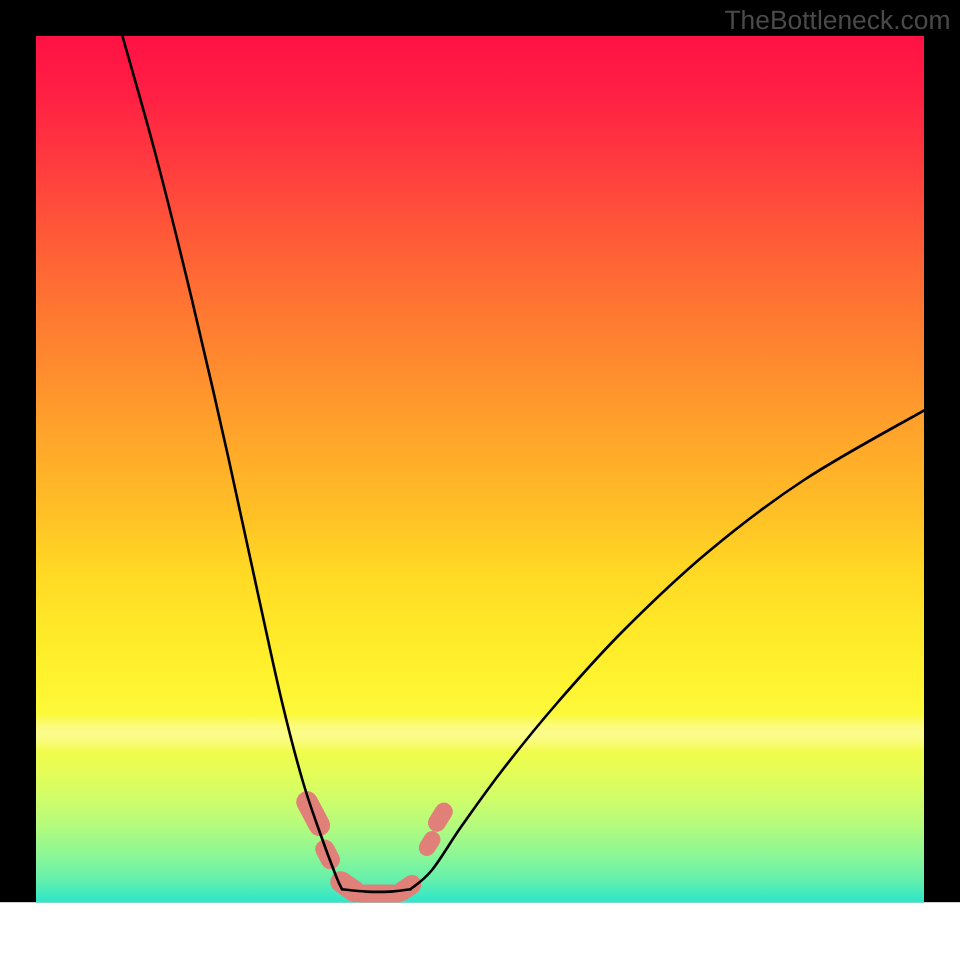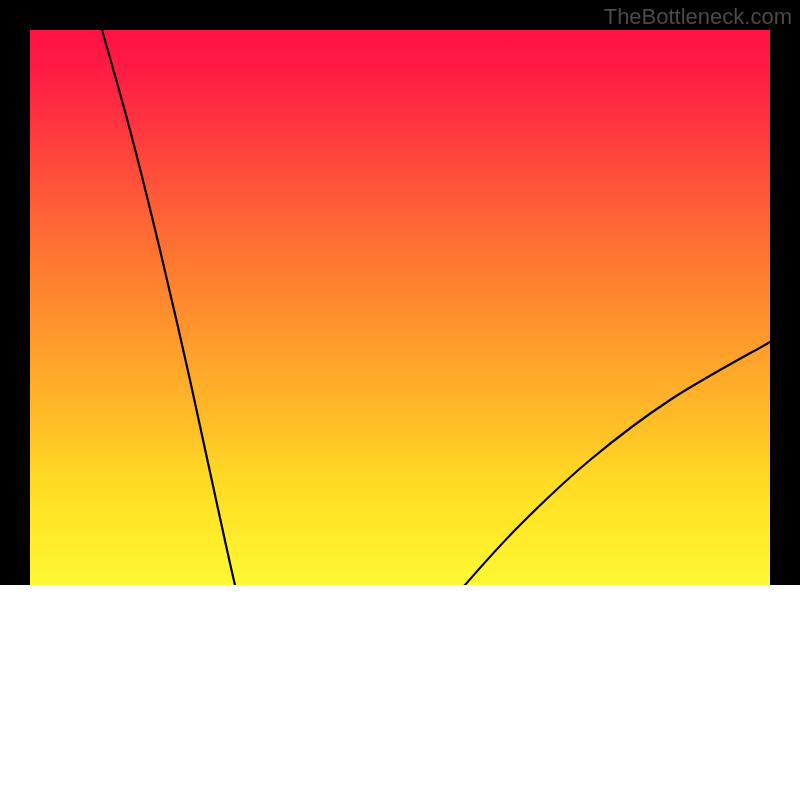--- a/index.html
+++ b/index.html
@@ -1,16 +1,16 @@
 <!DOCTYPE html>
 <html><head>
 <meta charset="utf-8">
 <style>
   body{margin:0;padding:0;background:#fff}
-  .chart-container{position:relative;width:800px;height:585px;background:#000}
+  .chart-container{position:relative;width:800px;height:752px;background:#000}
   .gradient-area{position:absolute;left:30px;top:30px;width:740px;height:740px;
     background:linear-gradient(to bottom,
       #ff1244 0%,
       #ff1e44 6%,
       #ff3a3f 14%,
       #ff5838 22%,
       #ff7432 30%,
       #ff8e2e 38%,
       #ffa82a 46%,
       #ffc126 54%,

